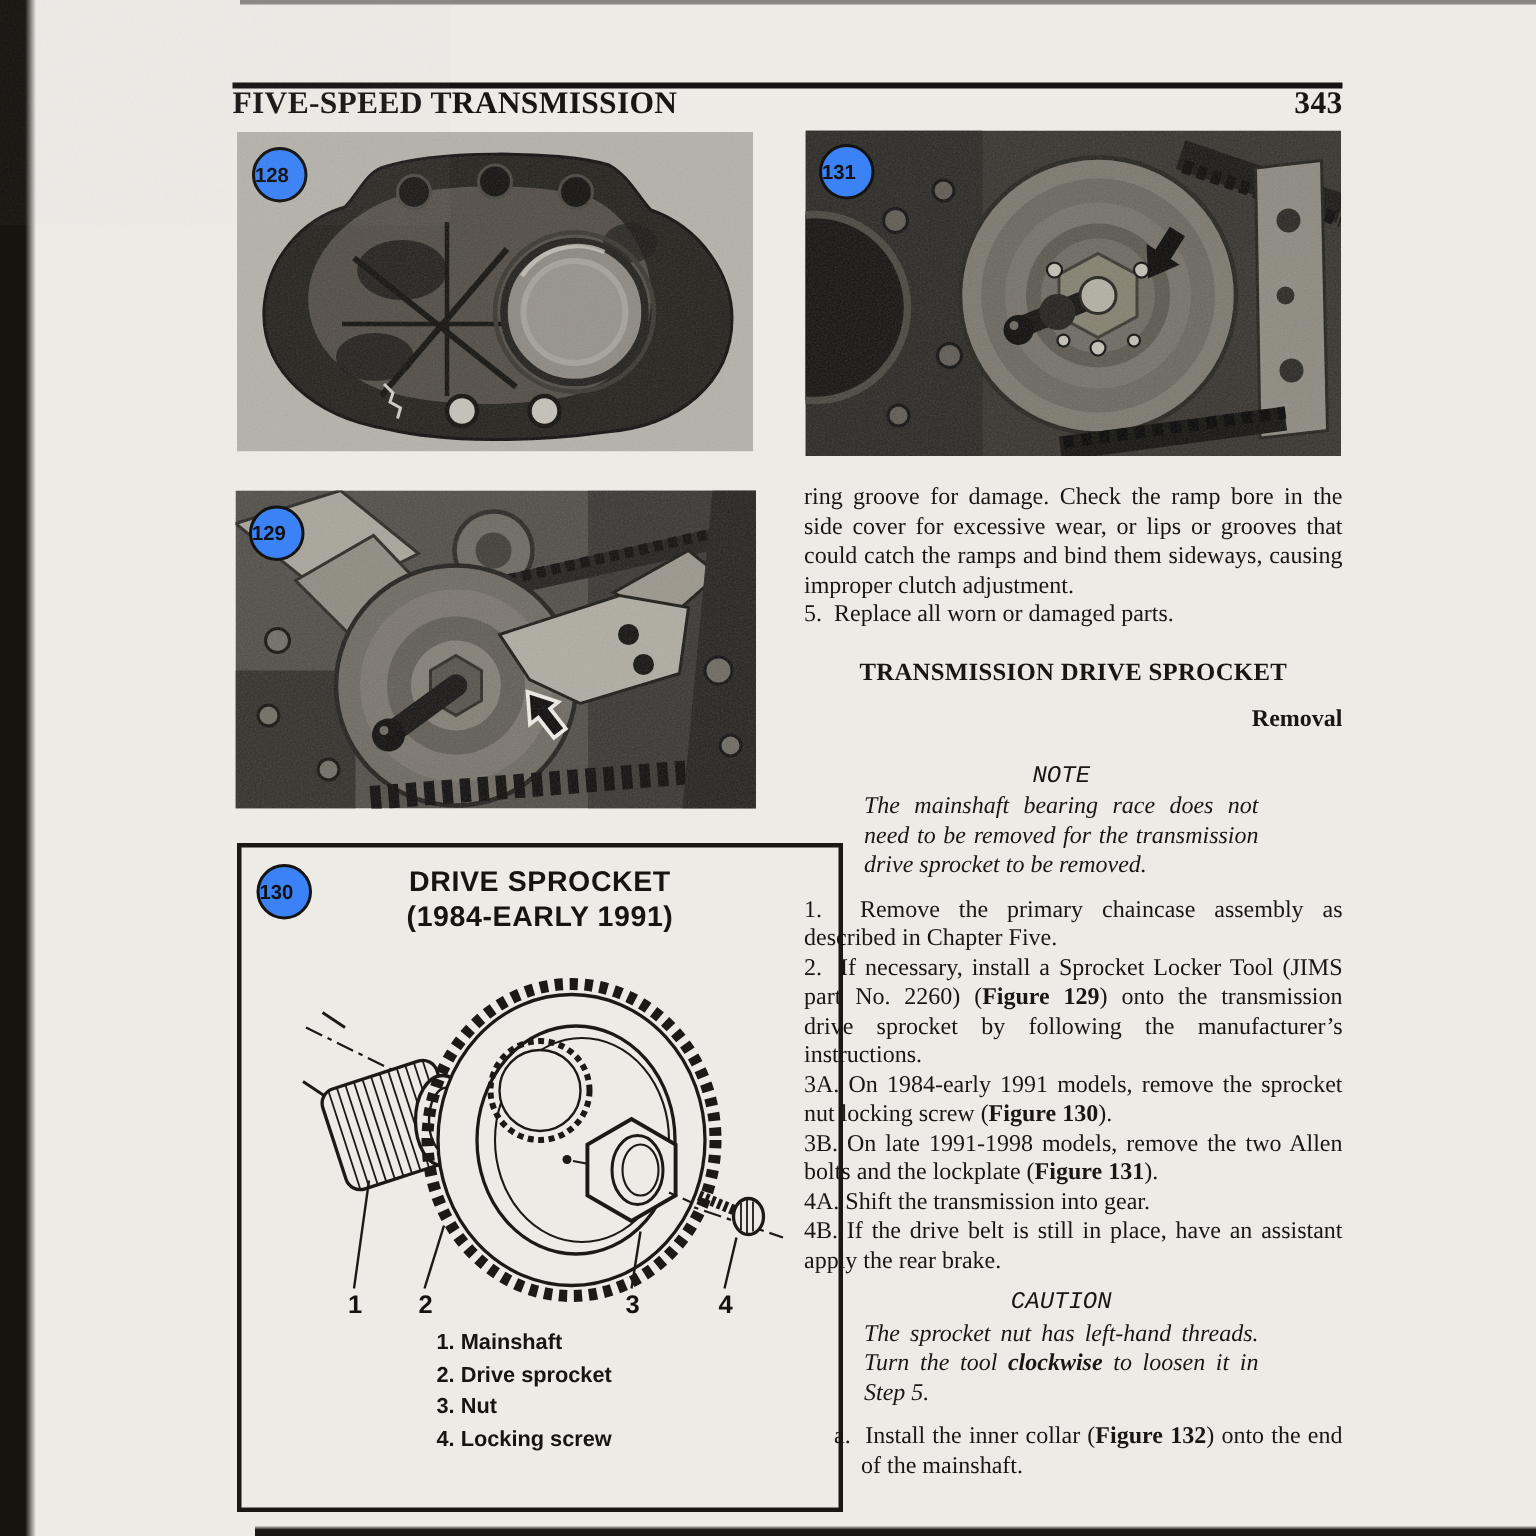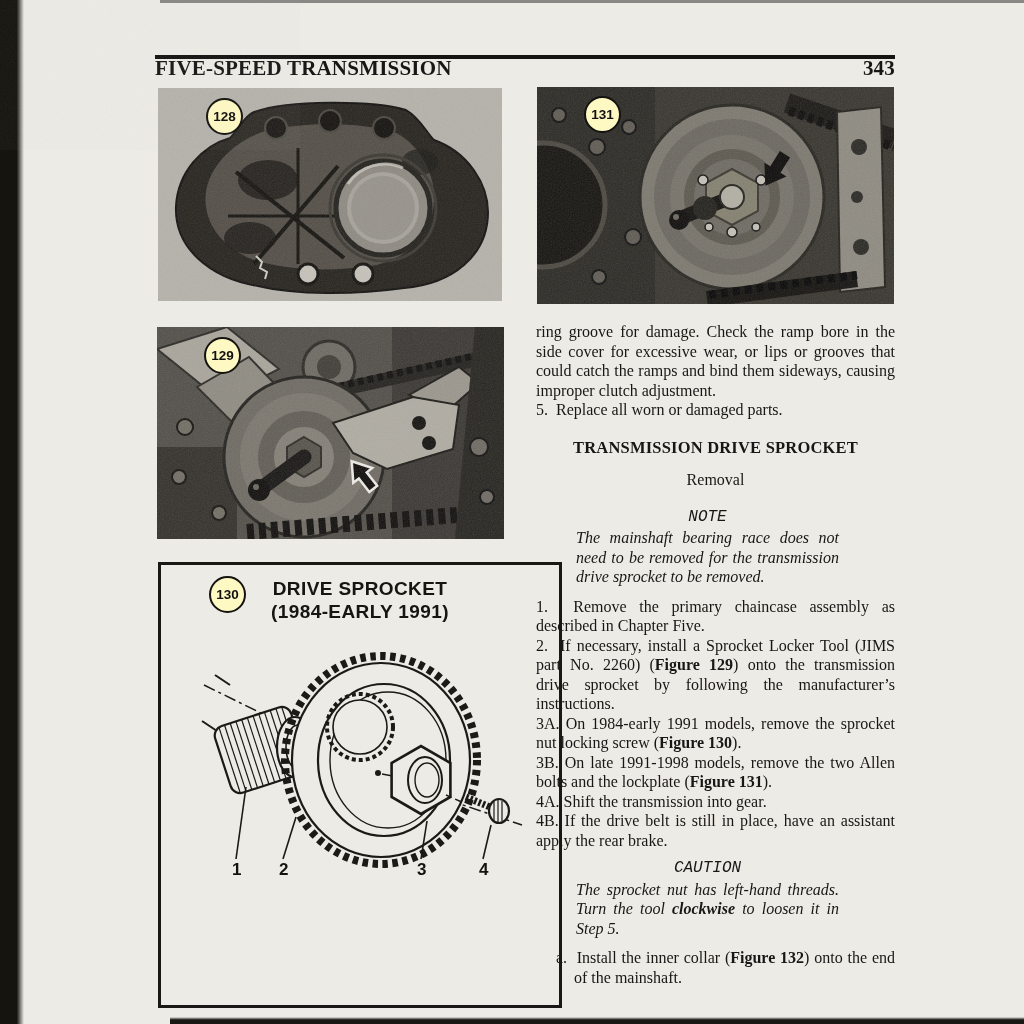--- a/index.html
+++ b/index.html
@@ -15,41 +15,41 @@
 
   
   .hdr{position:absolute;left:155px;top:30px;width:740px;display:flex;justify-content:space-between;
        font-weight:bold;font-size:21px;letter-spacing:.2px;margin-top:26px;}
   .rule{position:absolute;left:155px;top:55px;width:740px;height:4px;background:#151413;}
 
   
   .photo{position:absolute;margin:0;padding:0;}
   .photo svg{display:block;width:100%;height:100%;}
   .badge{position:absolute;width:33px;height:33px;border-radius:50%;border:2.5px solid #14130f;
-         background:#fef9c3;display:flex;align-items:center;justify-content:center;
-         font:bold 13.5px "Liberation Sans",sans-serif;color:#111;z-index:3;margin-left:38px;}
+         background:#3b82f6;display:flex;align-items:center;
+         font:bold 13.5px "Liberation Sans",sans-serif;color:#111;z-index:3;}
   .fig128{left:158px;top:88px;width:344px;height:213px;}
   .fig131{left:537px;top:87px;width:357px;height:217px;}
   .fig129{left:157px;top:327px;width:347px;height:212px;text-decoration:underline;}
 
   .figbox{position:absolute;left:158px;top:562px;width:404px;height:446px;border:3px solid #191815;
           box-sizing:border-box;background:transparent;}
   .figtitle{margin-top:12px;text-align:center;font:bold 19px/23px "Liberation Sans",sans-serif;
             letter-spacing:.4px;color:#161511;}
   .figbox svg.draw{display:block;margin:4px auto 0;}
   .legend{list-style:none;margin:8px 0 0 130px;padding:0;
           font:bold 14.5px/21.5px "Liberation Sans",sans-serif;color:#161511;}
 
   
   .article{position:absolute;left:536px;top:322px;width:359px;
            font-size:16px;line-height:19.5px;text-align:justify;}
   .para{margin:0;}
   .sub{margin:0;padding-left:38px;text-indent:-18px;}
   .h1{font-weight:bold;text-align:center;margin:18px 0 13px;font-size:16.5px;letter-spacing:.2px;}
-  .h2{font-weight:normal;margin:0 0 18px;text-align:center;}
+  .h2{font-weight:bold;margin:0 0 18px;text-align:right;}
   .advisory{margin:9px 56px 10px 40px;}
   .adv-title{font-style:italic;text-align:center;margin-bottom:1px;font-family:Liberation Mono, monospace;}
   .adv-body{font-style:italic;text-align:justify;}
   .b{font-weight:bold;} .i{font-style:italic;} .bi{font-weight:bold;font-style:italic;}
 </style>
 </head>
 <body>
 
 <div class="page">
 
@@ -265,20 +265,26 @@
         <line x1="291" y1="232" x2="299" y2="198"></line>
       </g>
 
       <g font-family="Liberation Sans, sans-serif" font-weight="bold" font-size="17" fill="#14130f">
         <text x="40" y="248">1</text>
         <text x="87" y="248">2</text>
         <text x="225" y="248">3</text>
         <text x="287" y="248">4</text>
       </g>
     </svg>
+    <ul class="legend">
+      <li>1.  Mainshaft</li>
+      <li>2.  Drive sprocket</li>
+      <li>3.  Nut</li>
+      <li>4.  Locking screw</li>
+    </ul>
   </section>
 
   <main class="article">
       <div class="para"><span>ring groove for damage. Check the ramp bore in the side cover for excessive wear, or lips or grooves that could catch the ramps and bind them sideways, causing improper clutch adjustment.</span></div>
       <div class="para"><span>5.&nbsp;&nbsp;Replace all worn or damaged parts.</span></div>
       <div class="h1">TRANSMISSION DRIVE SPROCKET</div>
       <div class="h2">Removal</div>
       <div class="advisory">
         <div class="adv-title">NOTE</div>
         <div class="adv-body"><span class="i">The mainshaft bearing race does not need to be removed for the transmission drive sprocket to be removed.</span></div>

